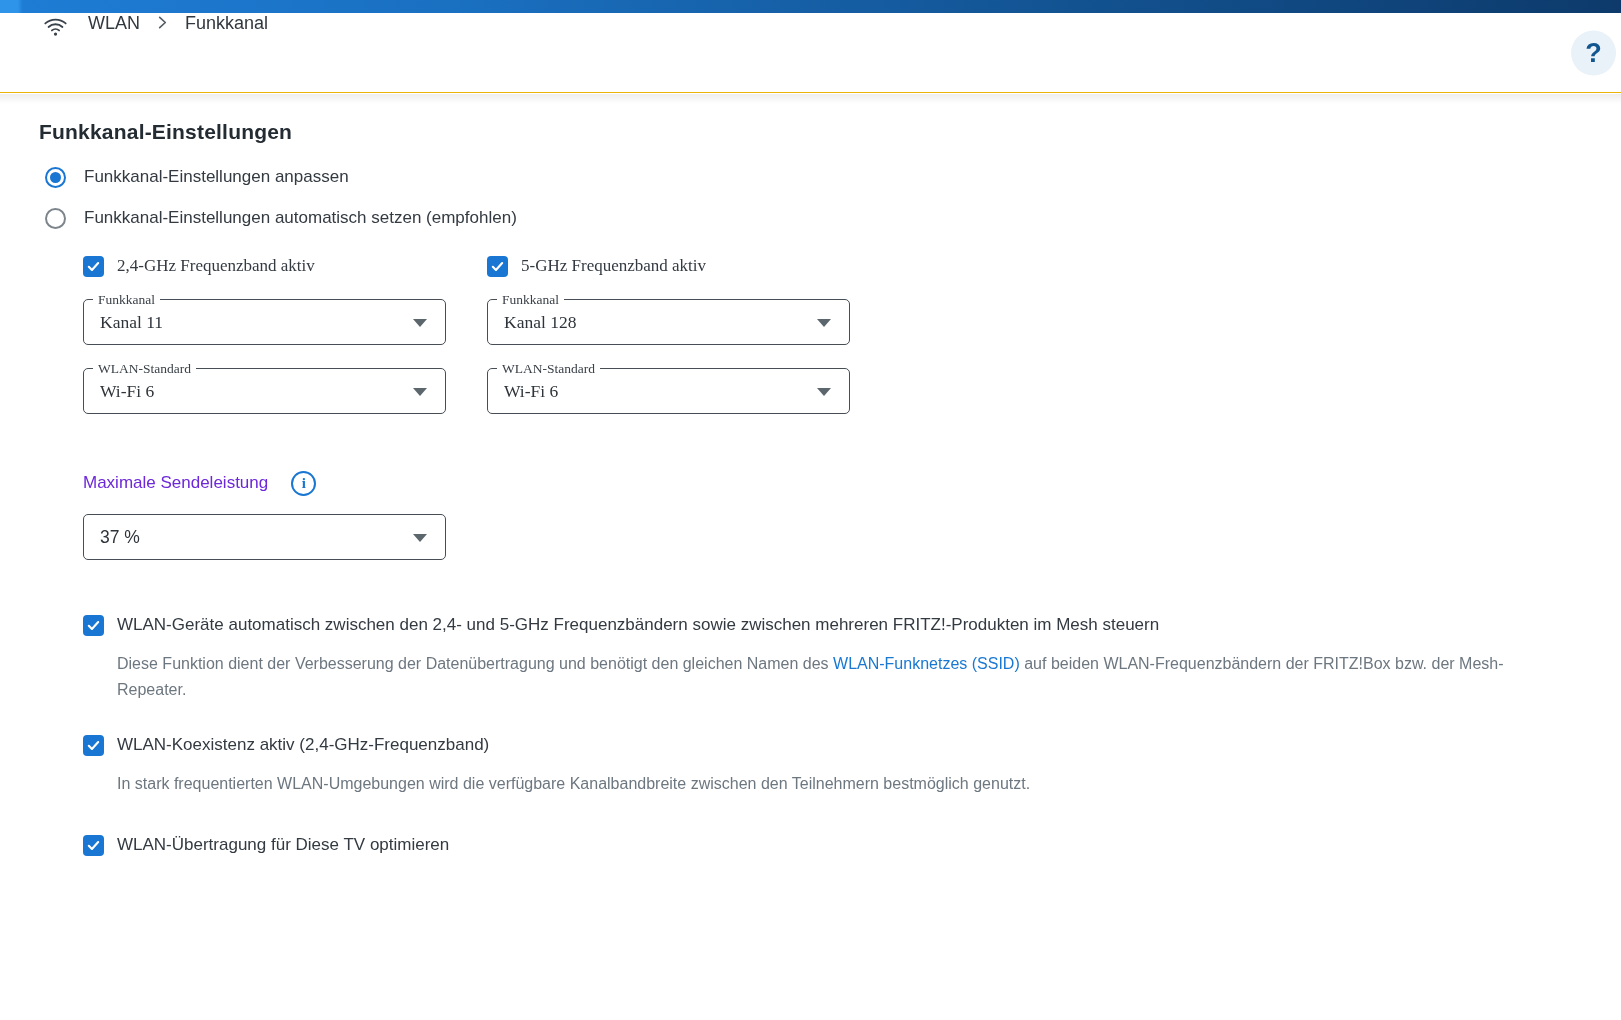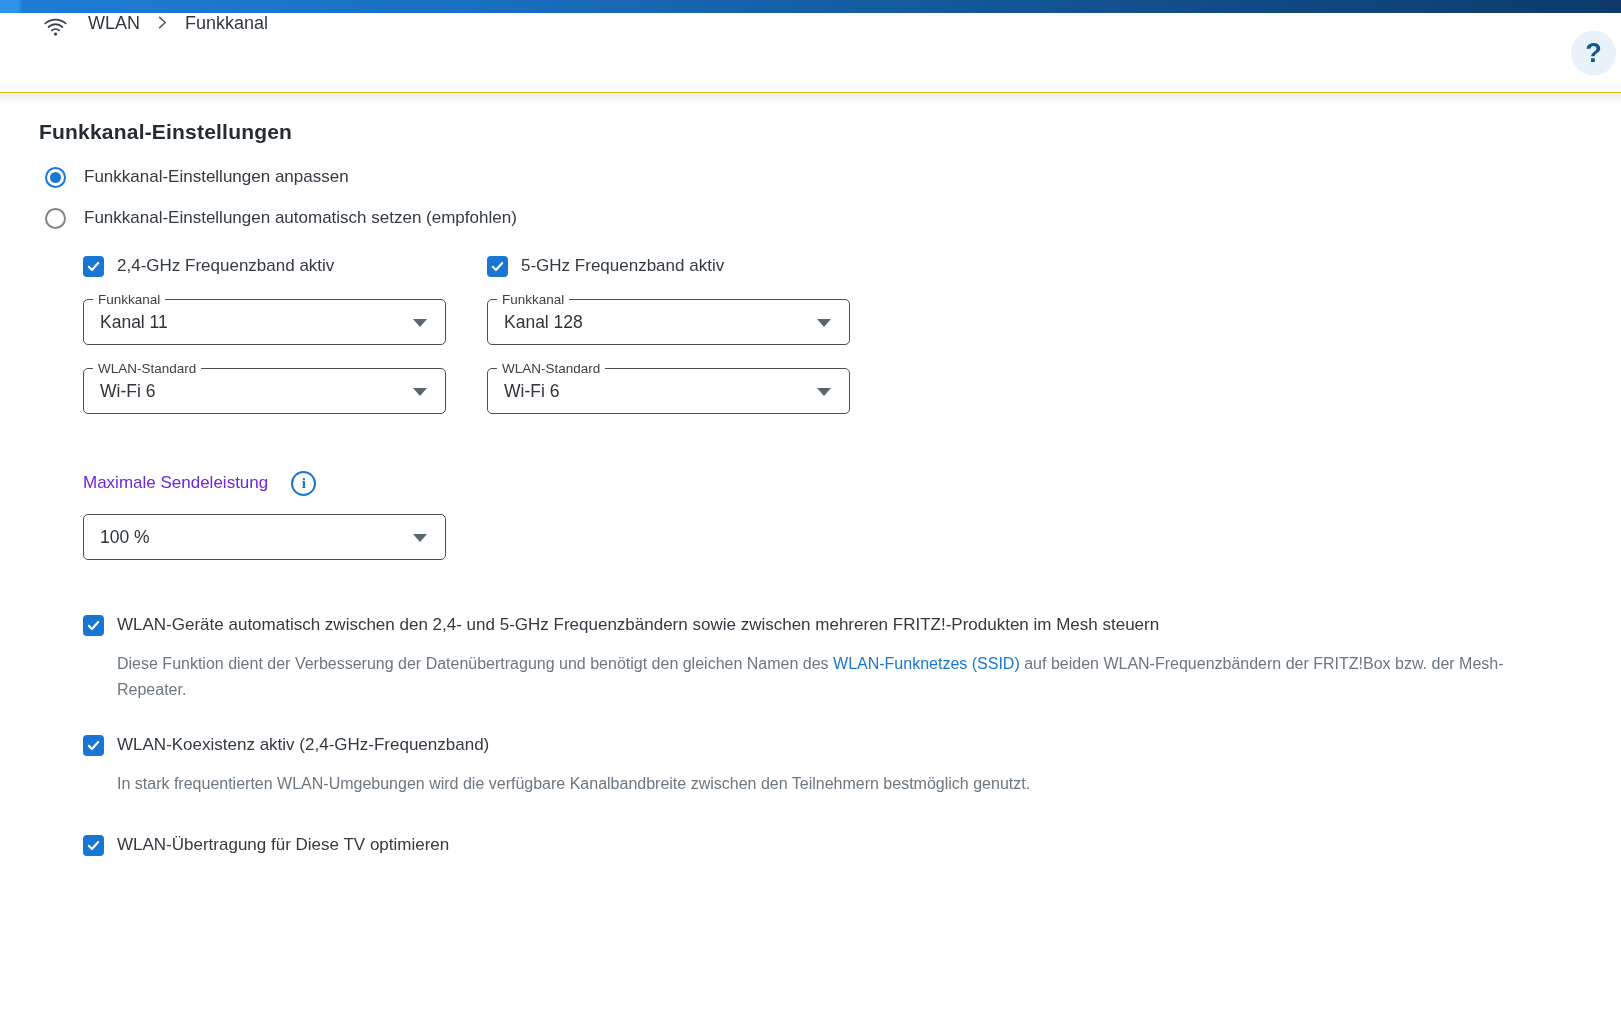--- a/index.html
+++ b/index.html
@@ -103,21 +103,21 @@
     border-radius: 4px;
     background: #1976d2;
     flex: 0 0 auto;
     display: flex; align-items: center; justify-content: center;
   }
   .checkbox svg { width: 15px; height: 15px; }
   .check-label { margin-left: 13px; font-size: 17px; color: #333a41; }
 
   
   .band-grid { margin: 24px 0 0 44px; display: flex; gap: 41px; }
-  .band-col { width: 363px; }
+  .band-col { width: 363px; font-family: Liberation Serif, serif; }
 
   
   .select {
     position: relative;
     width: 363px;
     height: 46px;
     border: 1.5px solid #474e55;
     border-radius: 5px;
     background: #fff;
     cursor: pointer;
@@ -274,21 +274,21 @@
 
     </div>
 
     <div class="tx-row">
       <span class="tx-label">Maximale Sendeleistung</span>
       <span class="info-icon">
         <span>i</span>
       </span>
     </div>
     <div class="select tx-select">
-      <span class="value">100 %</span>
+      <span class="value">37 %</span>
       <span class="chev"></span>
     </div>
 
     <div class="options">
 
       <div class="check-row">
         <span class="checkbox">
           <svg viewBox="0 0 24 24" fill="none" stroke="#ffffff" stroke-width="3.4" stroke-linecap="round" stroke-linejoin="round">
               <path d="M4.5 12.5 L9.5 17.5 L19.5 6.5"></path>
             </svg>

